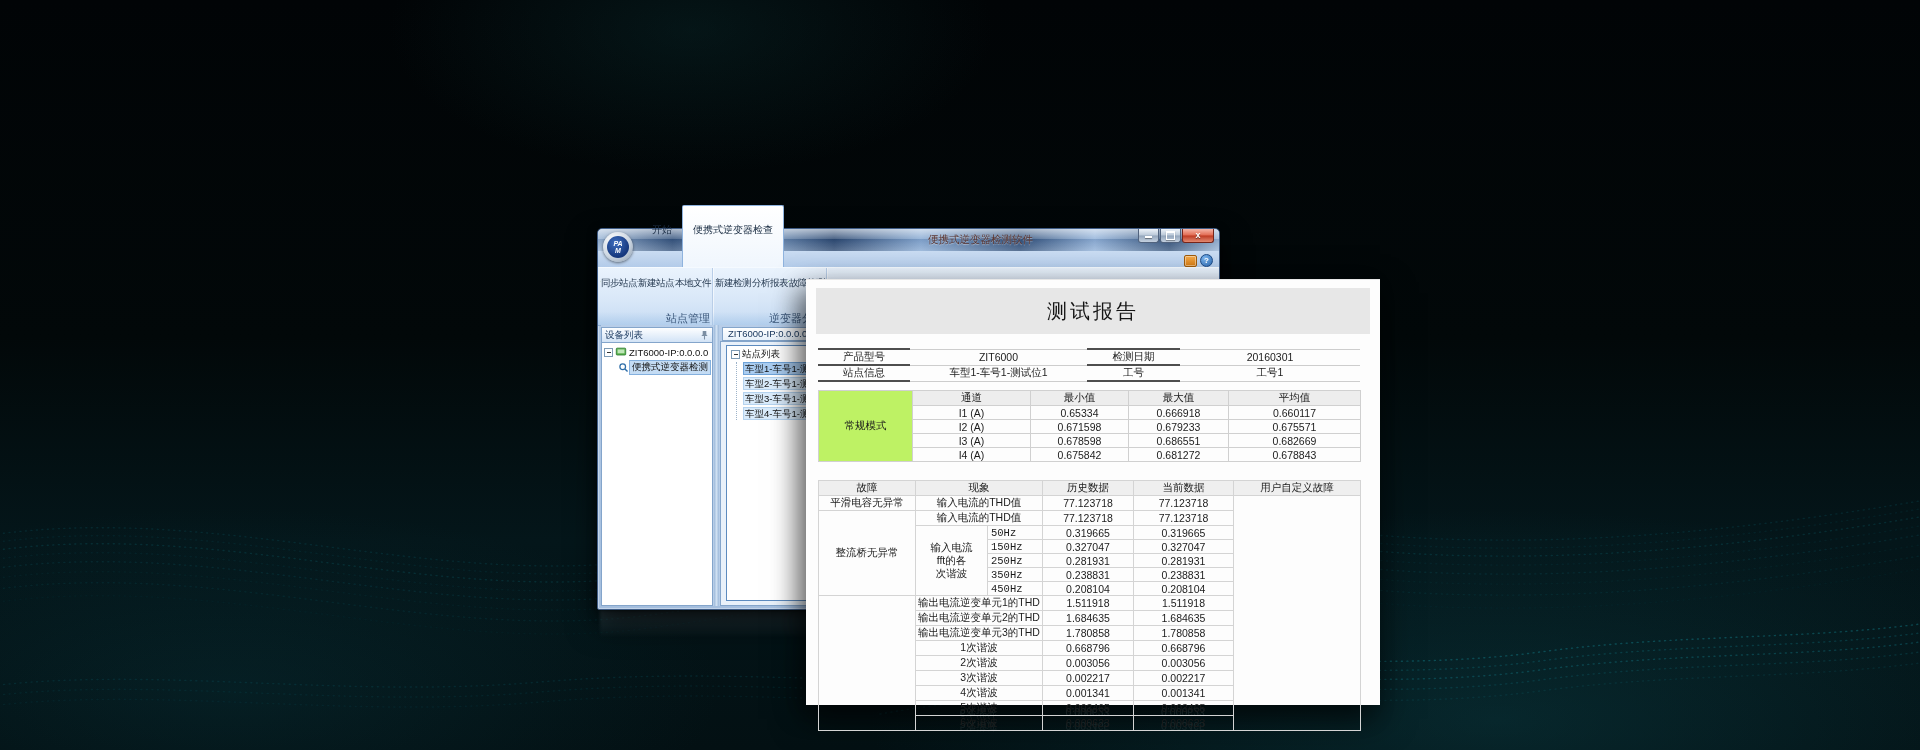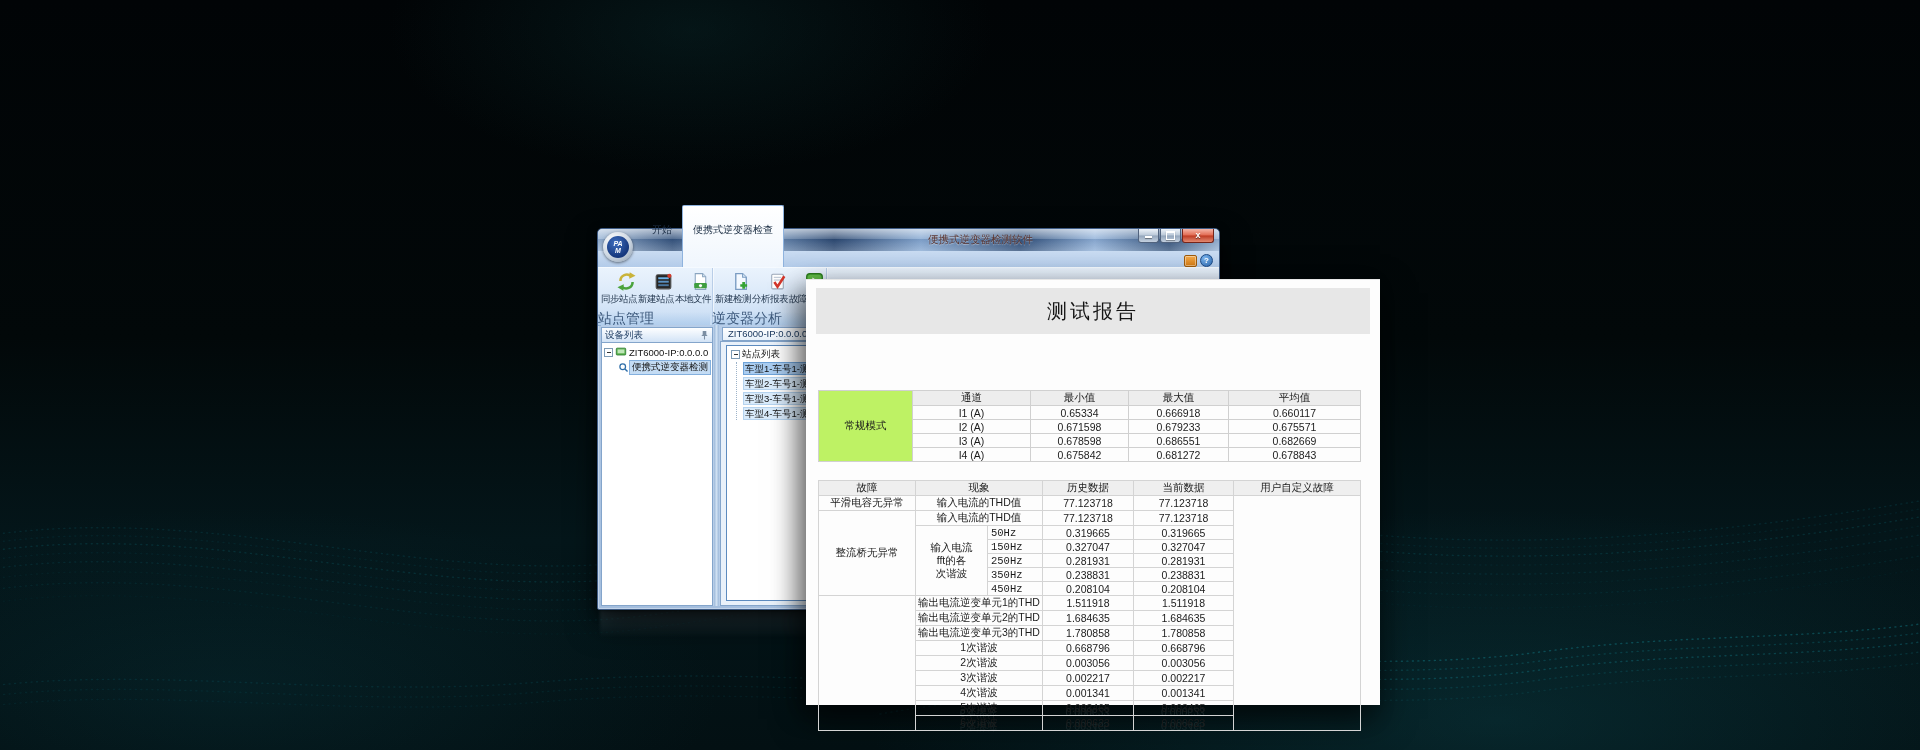--- a/index.html
+++ b/index.html
@@ -38,24 +38,24 @@
   .tab{height:29px;line-height:15px;padding:16px 10px;font-size:10px;color:#1d2f47;white-space:nowrap;}
   .tab.active{background:linear-gradient(#ffffff,#f0f6fd);border:1px solid #8fb3de;border-bottom:none;border-radius:2px 2px 0 0;color:#16293f;}
   .helpicons{position:absolute;right:6px;top:25px;display:flex;gap:3px;align-items:center;}
   .book{width:11px;height:10px;border-radius:2px;background:linear-gradient(#f4aa4a,#d27a14);border:1px solid #9c5a0c;box-shadow:inset 0 0 0 1px rgba(255,255,255,.4);}
   .help{width:11px;height:11px;border-radius:50%;background:radial-gradient(circle at 35% 30%,#7cb6ef,#2a66ae);color:#fff;font-size:8px;line-height:11px;text-align:center;font-weight:bold;border:1px solid #1c4a85;}
   .ribbon{position:absolute;left:0;right:0;top:38px;height:57px;
     background:linear-gradient(#eaf3fd,#d8e7f8 58%,#c7dcf3);
     border-top:1px solid #f5faff;border-bottom:1px solid #8fafd4;display:flex;}
   .rgroup{position:relative;height:100%;box-shadow:1px 0 0 #b9cee8,2px 0 0 rgba(255,255,255,.6);}
   .rbtns{display:flex;padding:2px 1px 0 2px;}
-  .rbtn{width:37px;display:flex;flex-direction:column;align-items:flex-end;padding-top:1px;}
+  .rbtn{width:37px;display:flex;align-items:center;padding-top:1px;}
   .ric{width:21px;height:21px;display:block;}
   .rlabel{font-size:9.5px;color:#24384f;white-space:nowrap;letter-spacing:-0.5px;line-height:11px;margin-top:1px;}
-  .rcaption{position:absolute;left:0;right:2px;bottom:0;height:13px;line-height:13px;text-align:left;font-size:14px;color:#3e5a7d;
+  .rcaption{position:absolute;left:0;right:2px;bottom:0;height:13px;line-height:13px;text-align:right;font-size:11px;color:#3e5a7d;
     background:linear-gradient(rgba(255,255,255,0),rgba(160,194,231,.55));}
   .client{position:absolute;left:3px;right:3px;top:96px;bottom:3px;background:#b7cde8;}
   .devpanel{position:absolute;left:0;top:2px;width:112px;bottom:0;display:flex;flex-direction:column;}
   .phead{height:14px;background:linear-gradient(#fdfeff,#d2e3f6);border:1px solid #84a5cb;display:flex;align-items:center;justify-content:space-between;padding:0 3px;font-size:9.5px;color:#1c3a60;gap:12px;}
   .pbody{flex:1;background:#fff;border:1px solid #84a5cb;border-top:none;font-size:9.5px;color:#121212;overflow:hidden;}
   .tnode{display:flex;align-items:center;height:12px;margin-top:3px;white-space:nowrap;}
   .exbox{width:9px;height:9px;box-sizing:border-box;border:1px solid #7e9bb5;background:#fff;margin:0 2px;position:relative;flex:none;}
   .exbox::after{content:"";position:absolute;left:1.5px;right:1.5px;top:3px;height:1px;background:#333;}
   .tnode .nlabel{padding:0 2px;}
   .tnode.child{margin-left:16px;}
@@ -278,20 +278,42 @@
             </div>
           </div>
         </div>
       </div>
     </div>
   </div>
 
   <div class="report">
     <div class="rtitle">测试报告</div>
 
+    <table class="rep info">
+      <colgroup>
+          <col style="width:92px">
+          <col style="width:177px">
+          <col style="width:93px">
+          <col style="width:180px">
+        </colgroup>
+      <tbody>
+          <tr>
+        <td class="ilabel">产品型号</td>
+        <td>ZIT6000</td>
+        <td class="ilabel">检测日期</td>
+        <td>20160301</td>
+      </tr>
+      <tr>
+        <td class="ilabel">站点信息</td>
+        <td>车型1-车号1-测试位1</td>
+        <td class="ilabel">工号</td>
+        <td>工号1</td>
+      </tr>
+    </tbody>
+      </table>
 
     <table class="rep t1">
       <colgroup>
           <col style="width:94px">
           <col style="width:118px">
           <col style="width:98px">
           <col style="width:100px">
           <col style="width:132px">
         </colgroup>
       <tbody>

